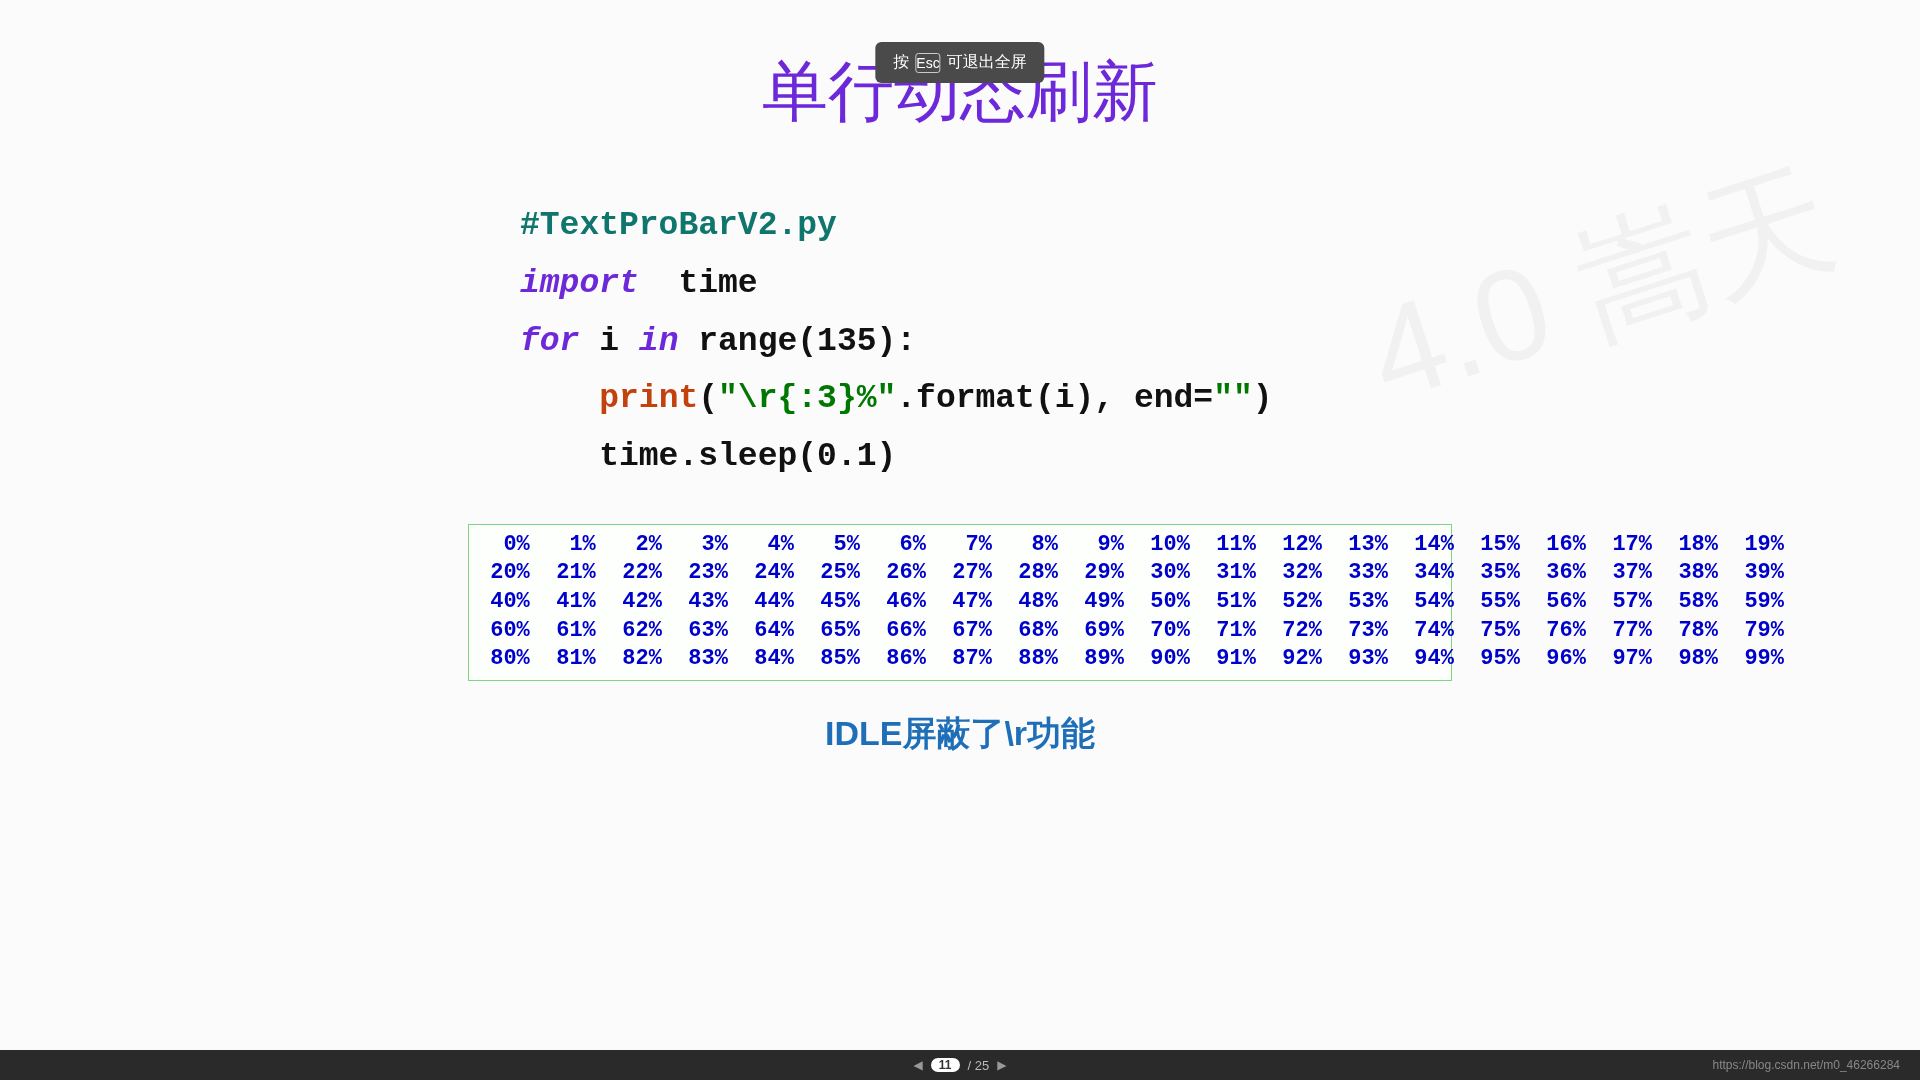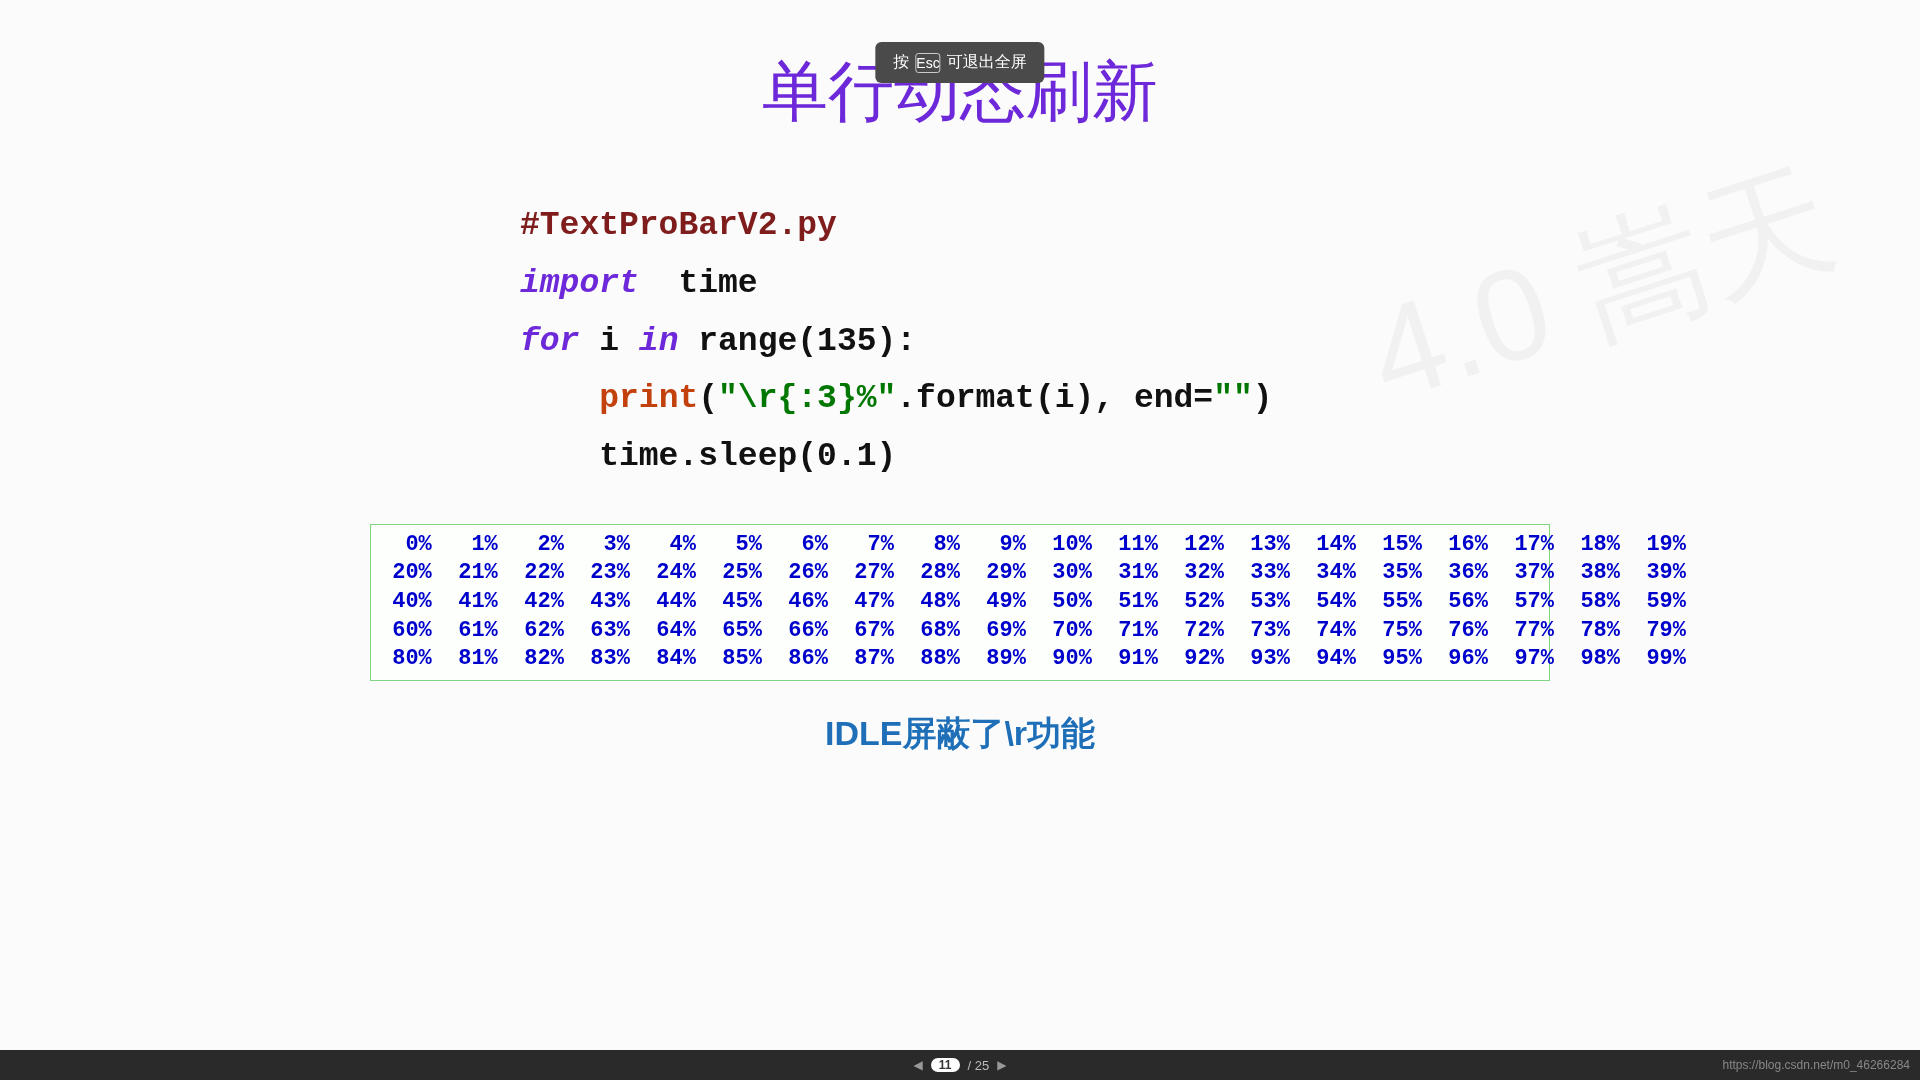--- a/index.html
+++ b/index.html
@@ -46,27 +46,27 @@
   .code-block {
     margin: 60px auto 0;
     width: 880px;
     font-family: "Courier New", Consolas, monospace;
     font-size: 33px;
     font-weight: bold;
     line-height: 1.75;
     white-space: pre;
     color: #111;
   }
-  .c-comment { color: #7f1d1d; }
+  .c-comment { color: #0f766e; }
   .c-keyword { color: #6d28d9; font-style: italic; }
   .c-func    { color: #c2410c; }
   .c-str     { color: #007700; }
   .output-box {
     margin: 38px auto 0;
-    width: 1180px;
+    width: 984px;
     border: 1px solid #7fd67f;
     background: #fcfffc;
     padding: 6px 8px;
     font-family: "Courier New", Consolas, monospace;
     font-size: 22px;
     font-weight: bold;
     color: #0000cc;
     line-height: 1.3;
     white-space: pre;
     text-align: right;
@@ -105,21 +105,21 @@
     background: #fff;
     color: #333;
     border-radius: 10px;
     padding: 0 8px;
     font-weight: bold;
     font-size: 12px;
   }
   .nav-arrow { cursor: pointer; color: #999; font-size: 12px; }
   .url {
     position: absolute;
-    right: 10px;
+    right: 20px;
     color: #888;
     font-size: 12px;
   }
 </style>
 </head>
 <body>
 
 <div class="slide">
 
   <div class="esc-hint">

